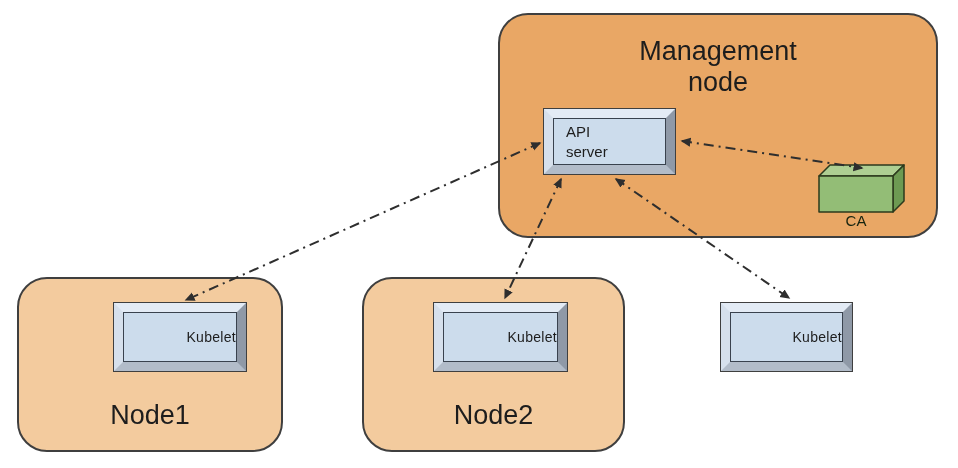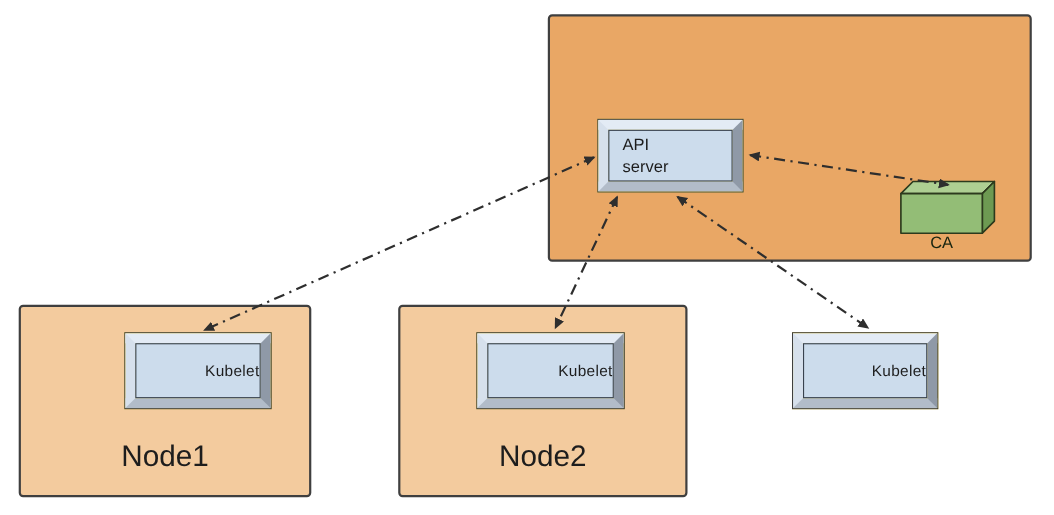--- a/index.html
+++ b/index.html
@@ -3,37 +3,37 @@
 <meta charset="utf-8">
 <style>
   html,body{margin:0;padding:0;background:#ffffff;}
   body{font-family:"Liberation Sans", sans-serif;}
   #canvas{
     position:relative;width:958px;height:468px;background:#ffffff;overflow:hidden;
   }
   .round-group{
     position:absolute;box-sizing:border-box;
     border:2.5px solid var(--outline,#3f3f3f);
-    border-radius:4px;
+    border-radius:30px;
   }
   .mgmt{background:var(--management-fill,#e9a765);}
   .worker{background:var(--node-fill,#f3cb9e);}
   .group-title{
     position:absolute;text-align:center;
     color:var(--text,#1d1d1d);
     font-size:27px;line-height:31px;
   }
   .node-label{
     position:absolute;left:0;width:100%;text-align:center;
     color:var(--text,#1d1d1d);font-size:27px;line-height:32px;
   }
   .bevel-box{
     position:absolute;box-sizing:border-box;
     border:1px solid var(--outline,#3f3f3f);
-    background:#fde047;
+    background:#a3a3a3;
   }
   .bevel{
     width:100%;height:100%;box-sizing:border-box;
     border-style:solid;border-width:9px;
     border-top-color:#e3ebf5;
     border-left-color:#d6e0ec;
     border-right-color:#8f99a7;
     border-bottom-color:#b2bcc9;
   }
   .panel{
@@ -61,20 +61,21 @@
     stroke-dasharray:10 5 2 5;
   }
   .ca-shape{stroke:#2c3a1d;stroke-width:1.5;stroke-linejoin:round;}
 </style>
 </head>
 <body>
 
 <div id="canvas">
 
   <div class="round-group mgmt" style="left:498px;top:13px;width:440px;height:225px;"></div>
+  <div class="group-title" style="left:633px;top:36px;width:170px;">Management node</div>
 
   <div class="round-group worker" style="left:17px;top:277px;width:266px;height:175px;">
     <div class="node-label" style="top:120px;">Node1</div>
   </div>
   <div class="round-group worker" style="left:342px;top:277px;width:263px;height:175px;margin-left:20px;">
     <div class="node-label" style="top:120px;">Node2</div>
   </div>
 
   <div class="bevel-box" style="left:543px;top:108px;width:133px;height:67px;">
     <div class="bevel">

